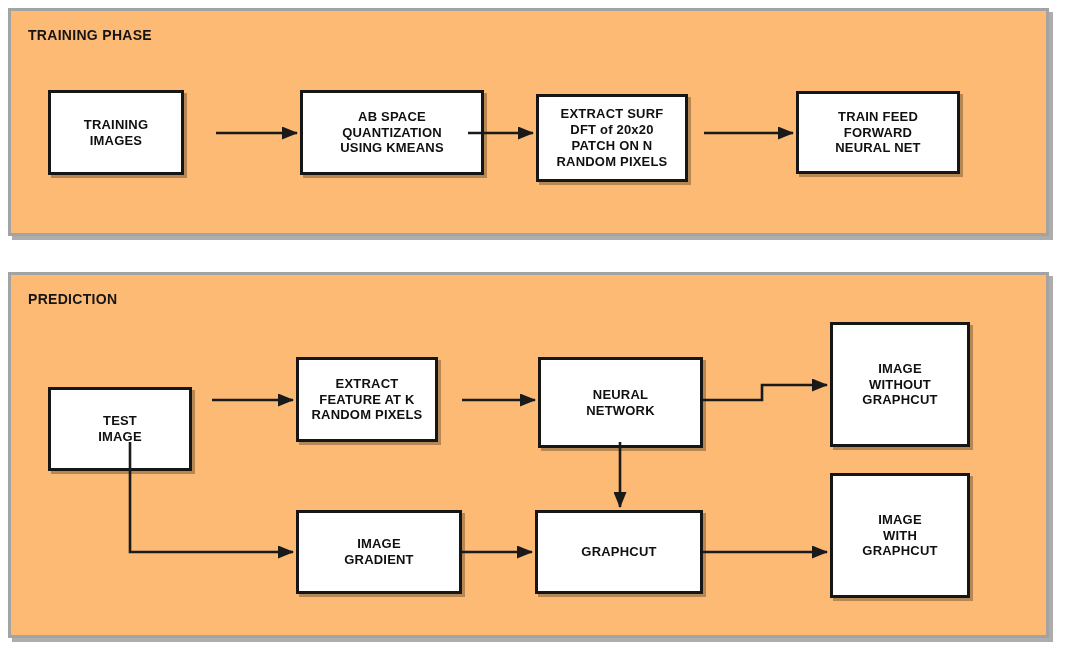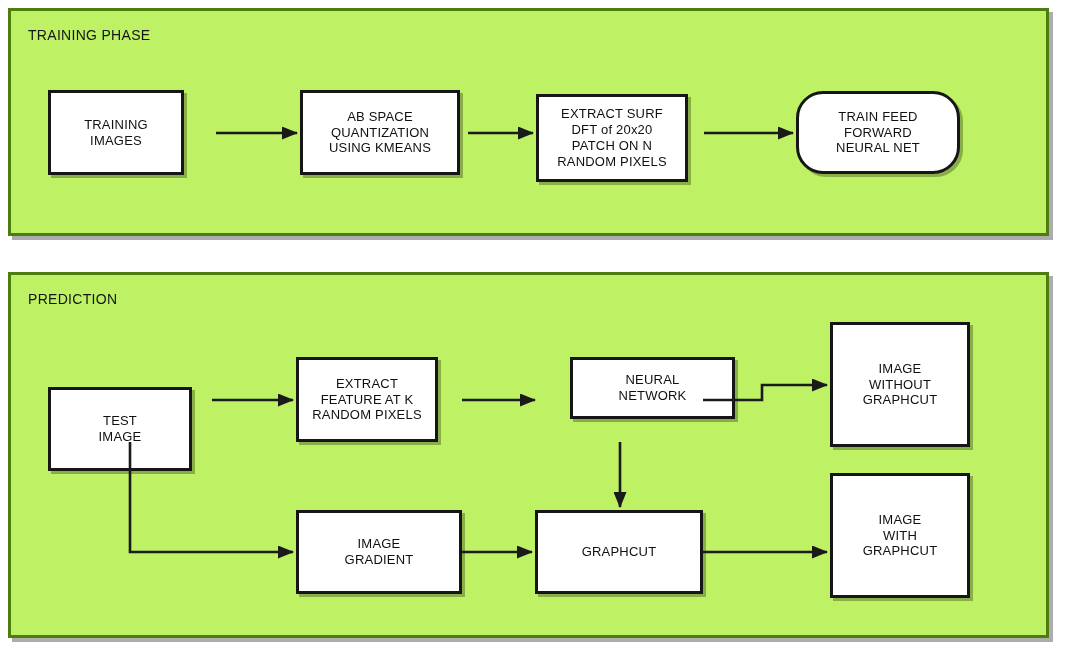--- a/index.html
+++ b/index.html
@@ -3,22 +3,23 @@
 <meta charset="utf-8">
 <style>
   html, body { margin:0; padding:0; background:#ffffff; }
   .canvas {
     position:relative; width:1067px; height:649px;
     background:#ffffff; overflow:hidden;
     font-family:"Liberation Sans", sans-serif;
   }
   .panel {
     position:absolute; box-sizing:border-box;
-    background:#bef264; border:3px solid #4d7c0f;
+    background:#fdba74; border:3px solid #a3a3a3;
     box-shadow:4px 4px 0 rgba(0,0,0,0.32);
+    font-weight:bold;
   }
   .panel-title {
     position:absolute; left:17px; top:16px;
     font-size:14px; color:#151515; letter-spacing:0.3px;
   }
   .node {
     position:absolute; box-sizing:border-box;
     background:#ffffff; border:3px solid #161616;
     box-shadow:3px 3px 0 rgba(0,0,0,0.28);
     display:flex; align-items:center; justify-content:center;
@@ -37,51 +38,51 @@
 
 <div class="canvas">
 
   <section class="panel" style="left:8px; top:8px; width:1041px; height:228px;">
     <div class="panel-title">TRAINING PHASE</div>
 
     <div class="node" style="left:37px; top:79px; width:136px; height:85px;">
       <span>TRAINING
 IMAGES</span>
     </div>
-    <div class="node" style="left:289px; top:79px; width:160px; height:85px;">
+    <div class="node" style="left:289px; top:79px; width:184px; height:85px;">
       <span>AB SPACE
 QUANTIZATION
 USING KMEANS</span>
     </div>
     <div class="node" style="left:525px; top:83px; width:152px; height:88px;">
       <span>EXTRACT SURF
 DFT of 20x20
 PATCH ON N
 RANDOM PIXELS</span>
     </div>
-    <div class="node" style="left:785px; top:80px; width:164px; height:83px;border-radius:27px;">
+    <div class="node" style="left:785px; top:80px; width:164px; height:83px;">
       <span>TRAIN FEED
 FORWARD
 NEURAL NET</span>
     </div>
   </section>
 
   <section class="panel" style="left:8px; top:272px; width:1041px; height:366px;">
     <div class="panel-title">PREDICTION</div>
 
     <div class="node" style="left:37px; top:88px; width:144px; height:84px;margin-top:24px;">
       <span>TEST
 IMAGE</span>
     </div>
     <div class="node" style="left:285px; top:82px; width:142px; height:85px;">
       <span>EXTRACT
 FEATURE AT K
 RANDOM PIXELS</span>
     </div>
-    <div class="node" style="left:527px; top:82px; width:165px; height:62px;margin-left:32px;">
+    <div class="node" style="left:527px; top:82px; width:165px; height:91px;">
       <span>NEURAL
 NETWORK</span>
     </div>
     <div class="node" style="left:819px; top:47px; width:140px; height:125px;">
       <span>IMAGE
 WITHOUT
 GRAPHCUT</span>
     </div>
     <div class="node" style="left:285px; top:235px; width:166px; height:84px;">
       <span>IMAGE

